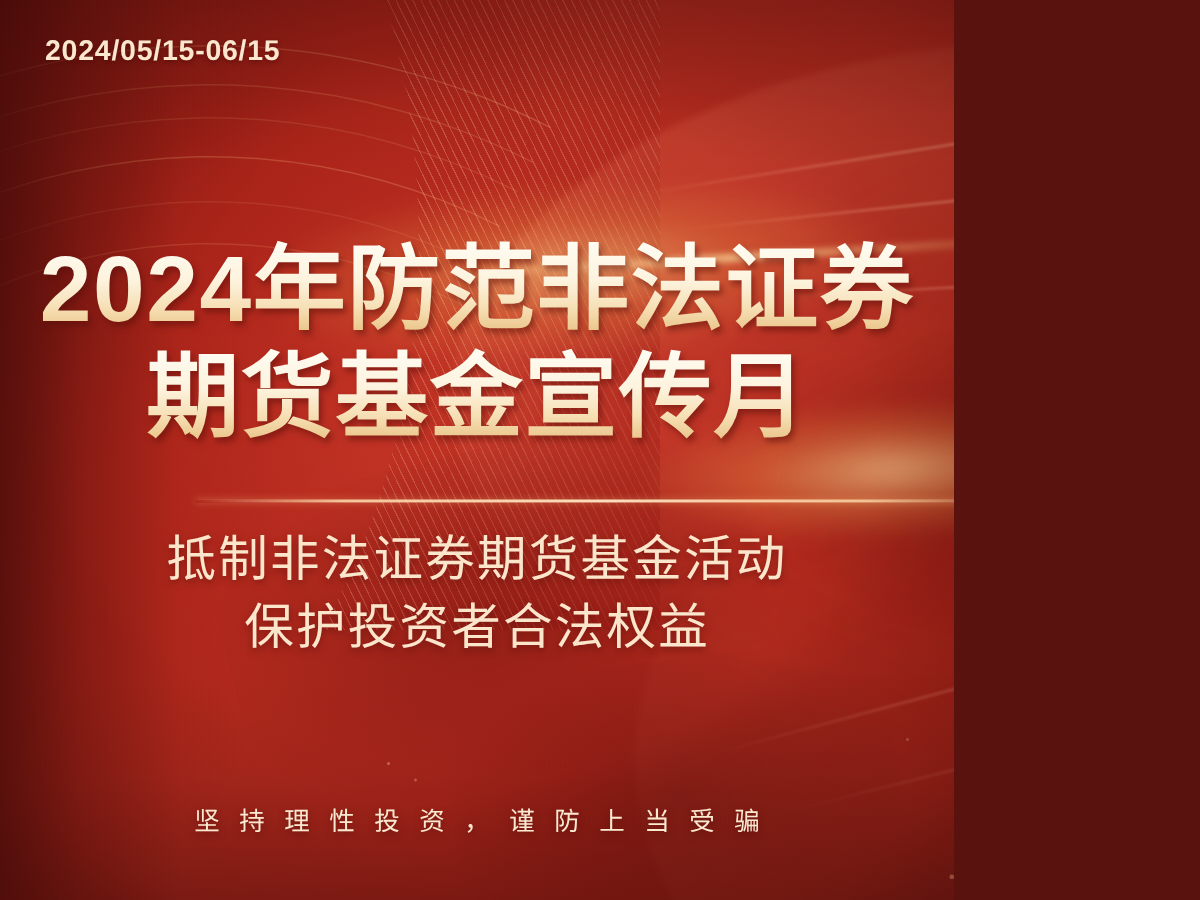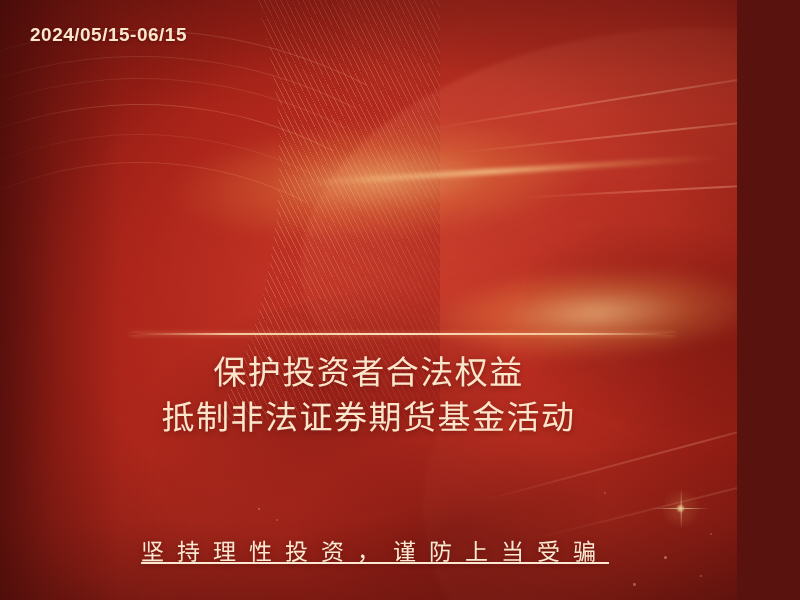--- a/index.html
+++ b/index.html
@@ -7,21 +7,21 @@
     margin: 0;
     padding: 0;
     background: #5a120e;
   }
   body {
     font-family: "Liberation Sans", "DejaVu Sans", sans-serif;
   }
 
   .banner {
     position: relative;
-    width: 737px;
+    width: 636px;
     height: 600px;
     overflow: hidden;
     background: #404040;
     user-select: none;
   }
 
   
 
   
   .bg-base {
@@ -343,27 +343,26 @@
     color: #fbe6cb;
     text-shadow: 0 2px 5px rgba(90, 14, 10, 0.55);
   }
 
   .slogan {
     position: absolute;
     left: 0;
     top: 533px;
     width: 100%;
     text-align: center;
-    font-size: 23px;
+    font-size: 17px;
     font-weight: 500;
     letter-spacing: 13px;
     text-indent: 13px;
     color: #fbe8d0;
     text-shadow: 0 2px 5px rgba(90, 14, 10, 0.6);
-    text-decoration: underline;
   }
 
   
   .sparkle {
     position: absolute;
     pointer-events: none;
   }
   .sparkle .core {
     position: absolute;
     left: 50%; top: 50%;
@@ -474,26 +473,30 @@
   <div class="dust" style="left:710px; top:533px; width:2px; height:2px; opacity:.45;"></div>
   <div class="dust" style="left:258px; top:508px; width:2px; height:2px; opacity:.5;"></div>
   <div class="dust" style="left:276px; top:519px; width:2px; height:2px; opacity:.4;"></div>
   <div class="dust" style="left:604px; top:492px; width:2px; height:2px; opacity:.4;"></div>
 
   <div class="content">
 
     <div class="date-badge">2024/05/15-06/15</div>
 
 
+    <div class="headline">
+      <span class="headline-line">2024年防范非法证券</span>
+      <span class="headline-line">期货基金宣传月</span>
+    </div>
 
     <div class="divider"></div>
 
     <div class="subtitle">
+      <span class="subtitle-line">抵制非法证券期货基金活动</span>
       <span class="subtitle-line">保护投资者合法权益</span>
-      <span class="subtitle-line">抵制非法证券期货基金活动</span>
     </div>
 
     <div class="slogan">坚持理性投资，谨防上当受骗</div>
 
   </div>
 
   <div class="vignette"></div>
 </div>
 
 </body></html>

